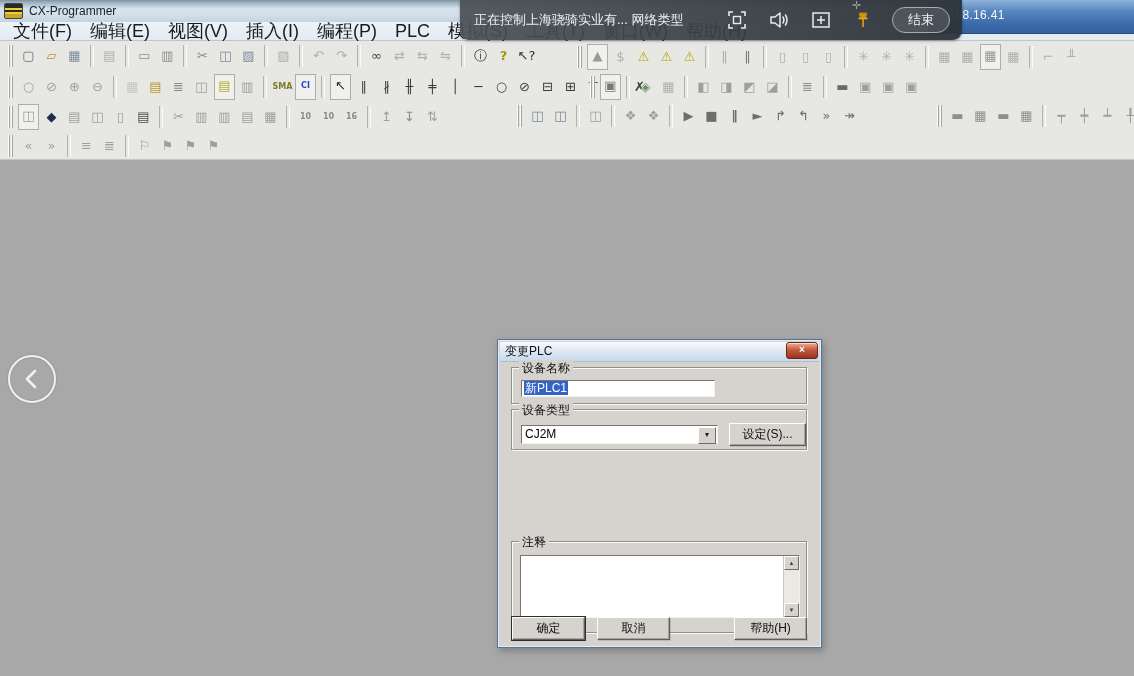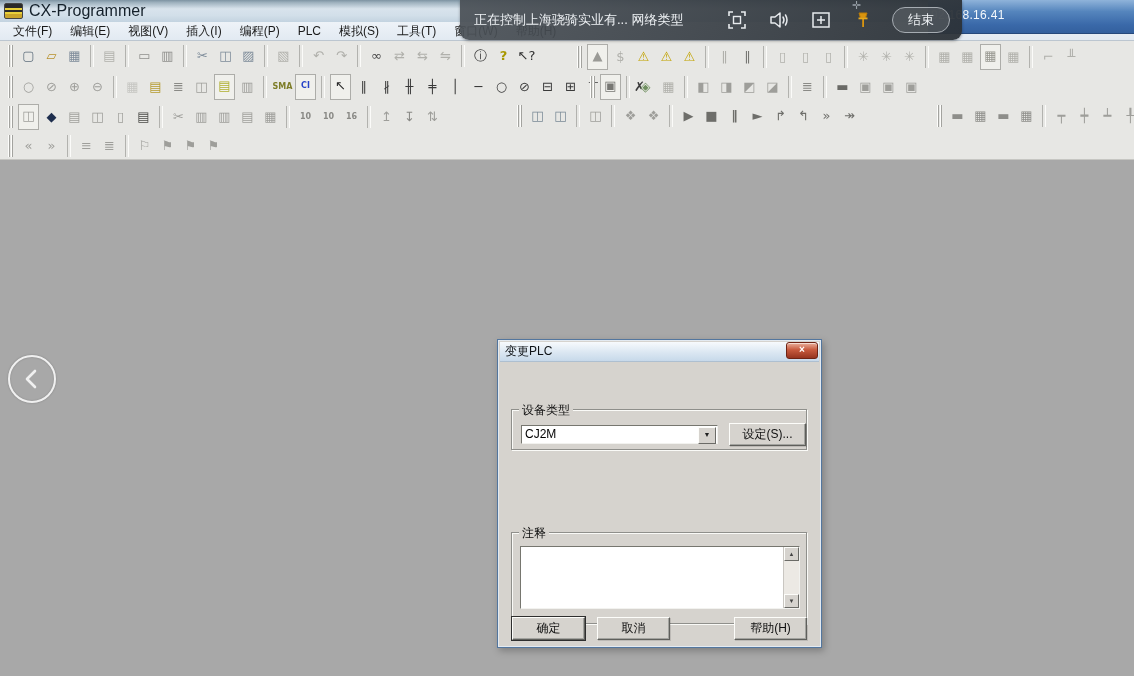--- a/index.html
+++ b/index.html
@@ -6,33 +6,33 @@
   #root{position:relative;width:1134px;height:676px;background:#a8a8a8;overflow:hidden;
         font-family:"Liberation Sans","DejaVu Sans",sans-serif;-webkit-font-smoothing:antialiased;}
 
   
   .titlebar{position:absolute;left:0;top:0;width:100%;height:22px;z-index:1;
     background:linear-gradient(180deg,#7d93a2 0%,#9fb2bf 12%,#d8e3ec 40%,#d2dfe9 70%,#c3d3e0 100%);
     display:flex;align-items:center;border-bottom:1px solid #9fb0bd;}
   .app-icon{display:inline-block;width:17px;height:14px;margin:0 6px 0 4px;
     background:linear-gradient(180deg,#2a2a2a 0 30%,#e8d03a 30% 45%,#2a2a2a 45% 60%,#e8d03a 60% 75%,#caa52a 75% 100%);
     border:1px solid #444;border-radius:2px;}
-  .title-text{font-size:16px;color:#14202a;}
+  .title-text{font-size:12px;color:#14202a;}
 
   
   .remote-blue{position:absolute;left:928px;top:0;width:206px;height:33px;z-index:3;
     background:linear-gradient(180deg,#8fb3da 0%,#5585bd 35%,#3a69a9 75%,#33609e 100%);
     border-bottom:1px solid #26497c;}
   .remote-ip{position:absolute;left:924px;top:8px;z-index:4;color:#f4f8fc;font-size:12px;letter-spacing:.3px;}
 
   
   .menubar{position:absolute;left:0;top:22px;width:100%;height:19px;z-index:1;
     background:linear-gradient(180deg,#eef3f8,#e2eaf2);border-bottom:1px solid #bcc6d0;
     display:flex;align-items:center;padding-left:4px;box-sizing:border-box;}
-  .menu-item{font-size:12px;color:#1a1a1a;padding:0 9px;line-height:18px;cursor:default;}
+  .menu-item{font-size:18px;color:#1a1a1a;padding:0 9px;line-height:18px;cursor:default;}
 
   
   #toolbars{position:absolute;left:0;top:41px;width:100%;height:118px;background:#e7e7e4;
     border-bottom:1px solid #c6c6c2;z-index:1;}
   .tb-row{position:absolute;left:0;width:100%;height:30px;background:#e7e7e4;}
   .tb-section{position:absolute;top:3px;display:flex;align-items:center;}
   .tb-handle{width:5px;height:22px;margin:0 4px 0 2px;
     background:linear-gradient(90deg,#fdfdfb 0 1px,#a3a39f 1px 2px,#e7e7e4 2px 3px,#fdfdfb 3px 4px,#a3a39f 4px 5px);}
   .tb-sep{width:2px;height:22px;margin:0 4px;border-left:1px solid #b2b2ae;border-right:1px solid #fbfbf9;}
   .tb-icon{display:inline-block;width:21px;height:24px;line-height:24px;text-align:center;
@@ -72,21 +72,21 @@
   .dlg-close{position:absolute;top:2px;right:3px;width:30px;height:15px;border-radius:3px;
     background:linear-gradient(180deg,#eab09c 0%,#c85a3e 45%,#96341f 100%);
     border:1px solid #6e2314;color:#fff;font-size:10px;font-weight:bold;text-align:center;line-height:14px;
     box-shadow:inset 0 1px 0 rgba(255,255,255,.55);cursor:default;}
   .grp{position:absolute;left:13px;width:296px;border:1px solid #8f8f8b;
     box-shadow:1px 1px 0 #fafaf7, inset 1px 1px 0 #fafaf7;box-sizing:border-box;}
   .grp-label{position:absolute;top:-8px;left:7px;background:#d6d3ce;padding:0 3px;font-size:12px;color:#101010;}
   .g1{top:27px;height:37px;}
   .g2{top:69px;height:41px;}
   .g3{top:115px;height:61px;}
-  .g4{top:192px;height:92px;}
+  .g4{top:201px;height:92px;}
   .textbox{position:absolute;left:9px;top:12px;width:194px;height:17px;background:#fff;
     border:1px solid;border-color:#76766f #f2f2ef #f2f2ef #76766f;box-sizing:border-box;
     font-size:12px;line-height:15px;padding-left:2px;}
   .sel-text{background:#3464c8;color:#fff;padding:0 1px;}
   .combo{position:absolute;left:9px;top:15px;width:197px;height:19px;background:#fff;
     border:1px solid;border-color:#76766f #f2f2ef #f2f2ef #76766f;box-sizing:border-box;
     font-size:12px;line-height:17px;padding-left:3px;}
   .combo-btn{position:absolute;right:1px;top:1px;width:16px;height:15px;background:#d6d3ce;
     border:1px solid;border-color:#fdfdfa #6b6b67 #6b6b67 #fdfdfa;text-align:center;
     font-size:7px;line-height:14px;color:#222;}
@@ -359,20 +359,26 @@
     </span>
     <button class="end-btn">结束</button>
   </div>
 
   <div class="dialog">
     <div class="dlg-title">
       <span class="dlg-title-text">变更PLC</span>
     </div>
     <div class="dlg-close">×</div>
 
+    <div class="grp g1">
+      <span class="grp-label">设备名称</span>
+      <div class="textbox">
+        <span class="sel-text">新PLC1</span>
+      </div>
+    </div>
 
     <div class="grp g2">
       <span class="grp-label">设备类型</span>
       <div class="combo">
         <span>CJ2M</span>
         <span class="combo-btn">▼</span>
       </div>
       <button class="btn btn-settings">设定(S)...</button>
     </div>
 

